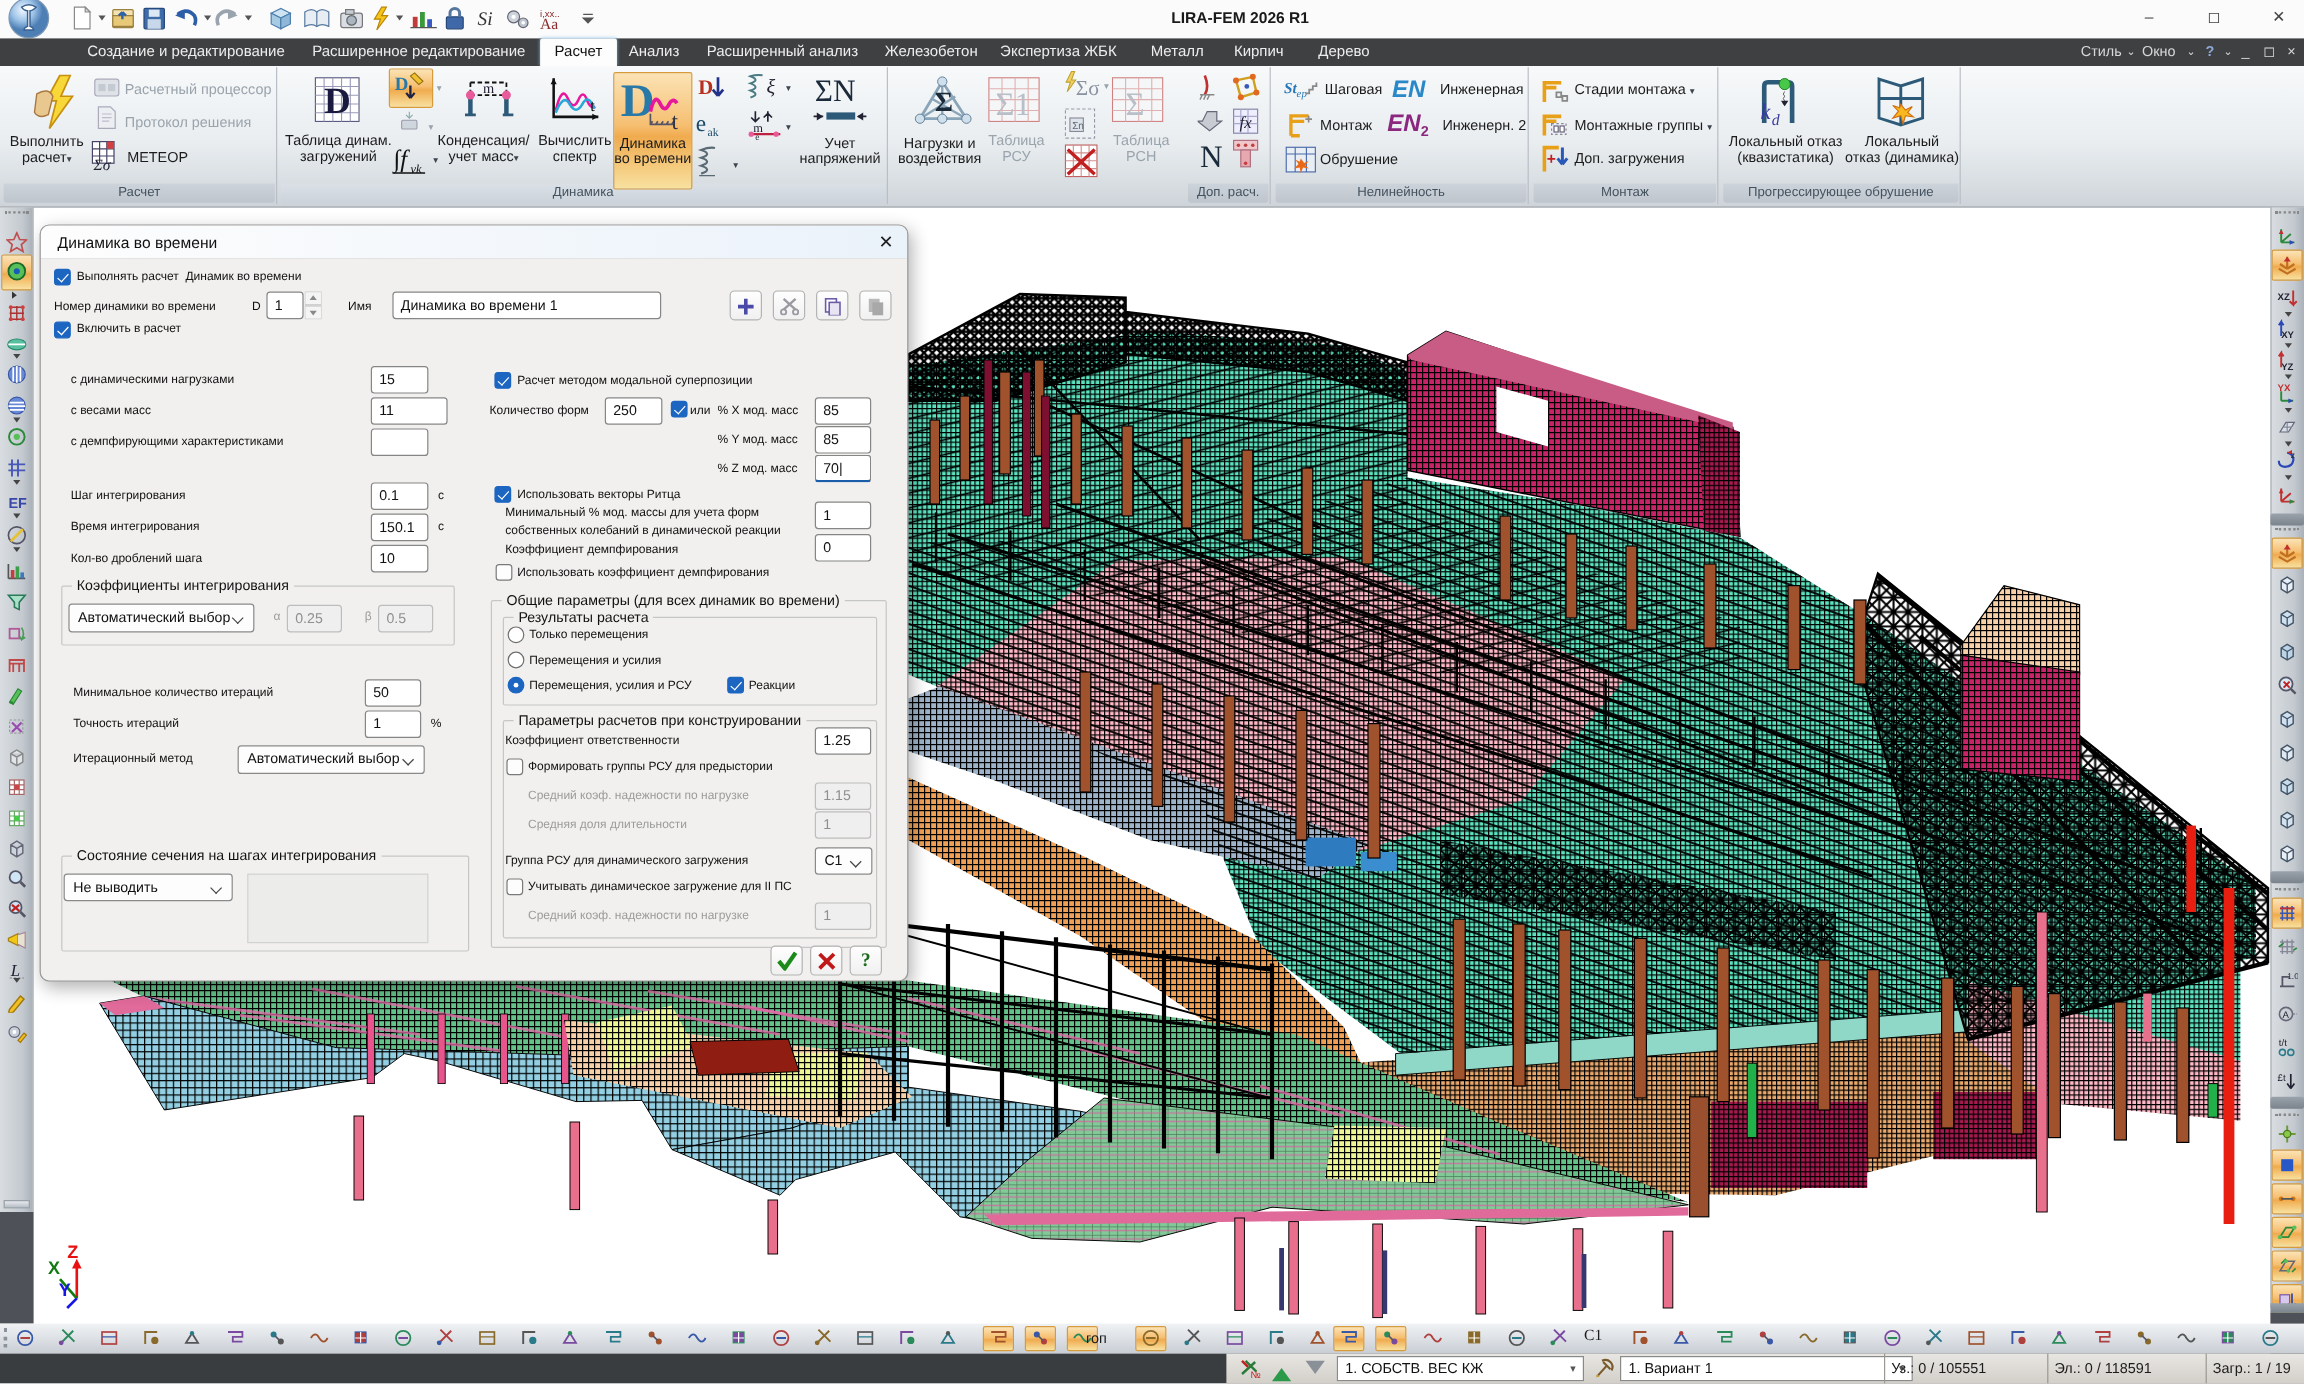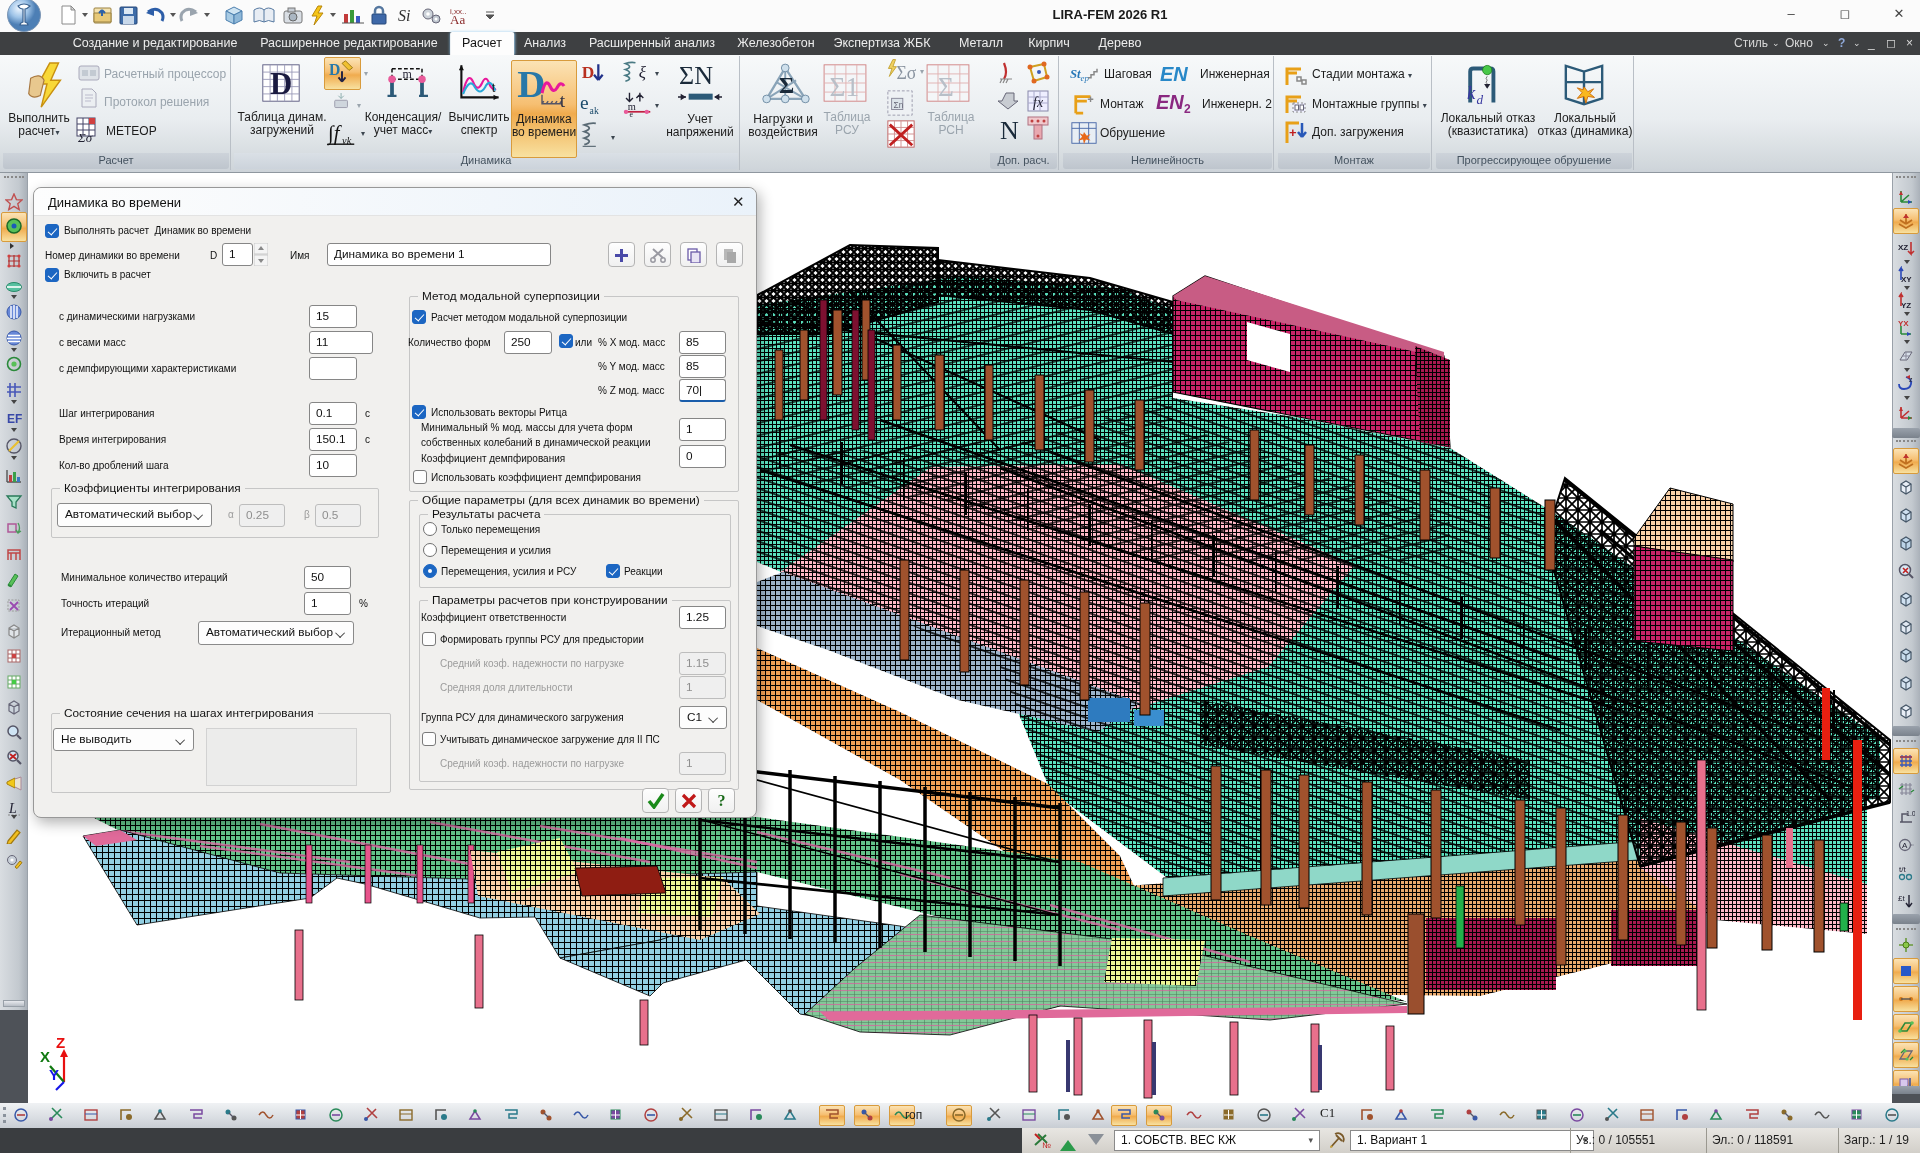--- a/index.html
+++ b/index.html
@@ -1,20 +1,20 @@
 <!DOCTYPE html>
 <html><head><meta charset="utf-8">
 <style>
 *{margin:0;padding:0;box-sizing:border-box}
 html,body{width:1920px;height:1153px;overflow:hidden;font-family:"Liberation Sans",sans-serif;background:#fff}
 .abs{position:absolute}
 #app{position:relative;width:1920px;height:1153px}
 
 #titlebar{position:absolute;left:0;top:0;width:1920px;height:32px;background:#fbfbfb}
-#apptitle{position:absolute;top:7px;left:1020px;width:180px;text-align:center;font-size:13px;font-weight:bold;color:#1a1a1a}
+#apptitle{position:absolute;top:7px;left:976px;width:180px;text-align:left;font-size:13px;font-weight:bold;color:#1a1a1a}
 .winbtn{position:absolute;top:0;height:28px;width:46px;color:#444;font-size:13px;text-align:center;line-height:28px}
 
 #tabrow{position:absolute;left:0;top:32px;width:1920px;height:23px;background:#3e4042}
 .tab{position:absolute;top:0;height:23px;line-height:23px;color:#ededed;font-size:12.5px;text-align:center;white-space:nowrap;transform:translateX(-50%)}
 .tab.active{background:#fdfdfd;color:#111;border-radius:2px 2px 0 0;box-shadow:0 0 3px rgba(140,200,240,.9);padding:0 12px;height:23px}
 .tr-item{position:absolute;top:0;height:23px;line-height:23px;color:#d8d8d8;font-size:12px}
 
 #ribbon{position:absolute;left:0;top:55px;width:1920px;height:118px;background:linear-gradient(#f7f9fa,#e9edf0 55%,#d4dade 90%,#cdd3d9);border-bottom:1px solid #8f979f}
 .rgroup{position:absolute;top:1px;height:114px;border-right:1px solid #b9bfc6}
 .rgroup .glabel{position:absolute;left:1px;right:1px;bottom:1px;height:16px;font-size:11px;color:#44525f;text-align:center;line-height:15px;background:linear-gradient(#cdd3da,#bec5cd);border-radius:0 0 3px 3px}
@@ -702,23 +702,20 @@
  <div class="lbl" style="left:325px;top:410px">%</div>
  <div class="lbl" style="left:27px;top:439px">Итерационный метод</div>
  <div class="combo" style="left:164px;top:433px;width:156px;height:24px">Автоматический выбор</div>
 
  <div class="grp" style="left:17px;top:525px;width:340px;height:80px">
         <span>Состояние сечения на шагах интегрирования</span>
       </div>
  <div class="combo" style="left:19px;top:540px;width:141px;height:23px">Не выводить</div>
  <div class="abs" style="left:172px;top:540px;width:151px;height:58px;background:#ececeb;border:1px solid #d2d2d2"></div>
 
- <div class="grp" style="left:375px;top:108px;width:330px;height:196px">
-        <span>Метод модальной суперпозиции</span>
-      </div>
  <div class="cb" style="left:378px;top:122px"></div>
  <div class="lbl" style="left:397px;top:124px">Расчет методом модальной суперпозиции</div>
  <div class="lbl" style="left:374px;top:149px">Количество форм</div>
  <div class="inp" style="left:470px;top:143px;width:48px;height:23px">250</div>
  <div class="cb" style="left:525px;top:146px"></div>
  <div class="lbl" style="left:541px;top:149px">или</div>
  <div class="lbl" style="left:564px;top:149px">% X мод. масс</div>
  <div class="inp" style="left:645px;top:143px;width:47px;height:23px">85</div>
  <div class="lbl" style="left:564px;top:173px">% Y мод. масс</div>
  <div class="inp" style="left:645px;top:167px;width:47px;height:23px">85</div>

